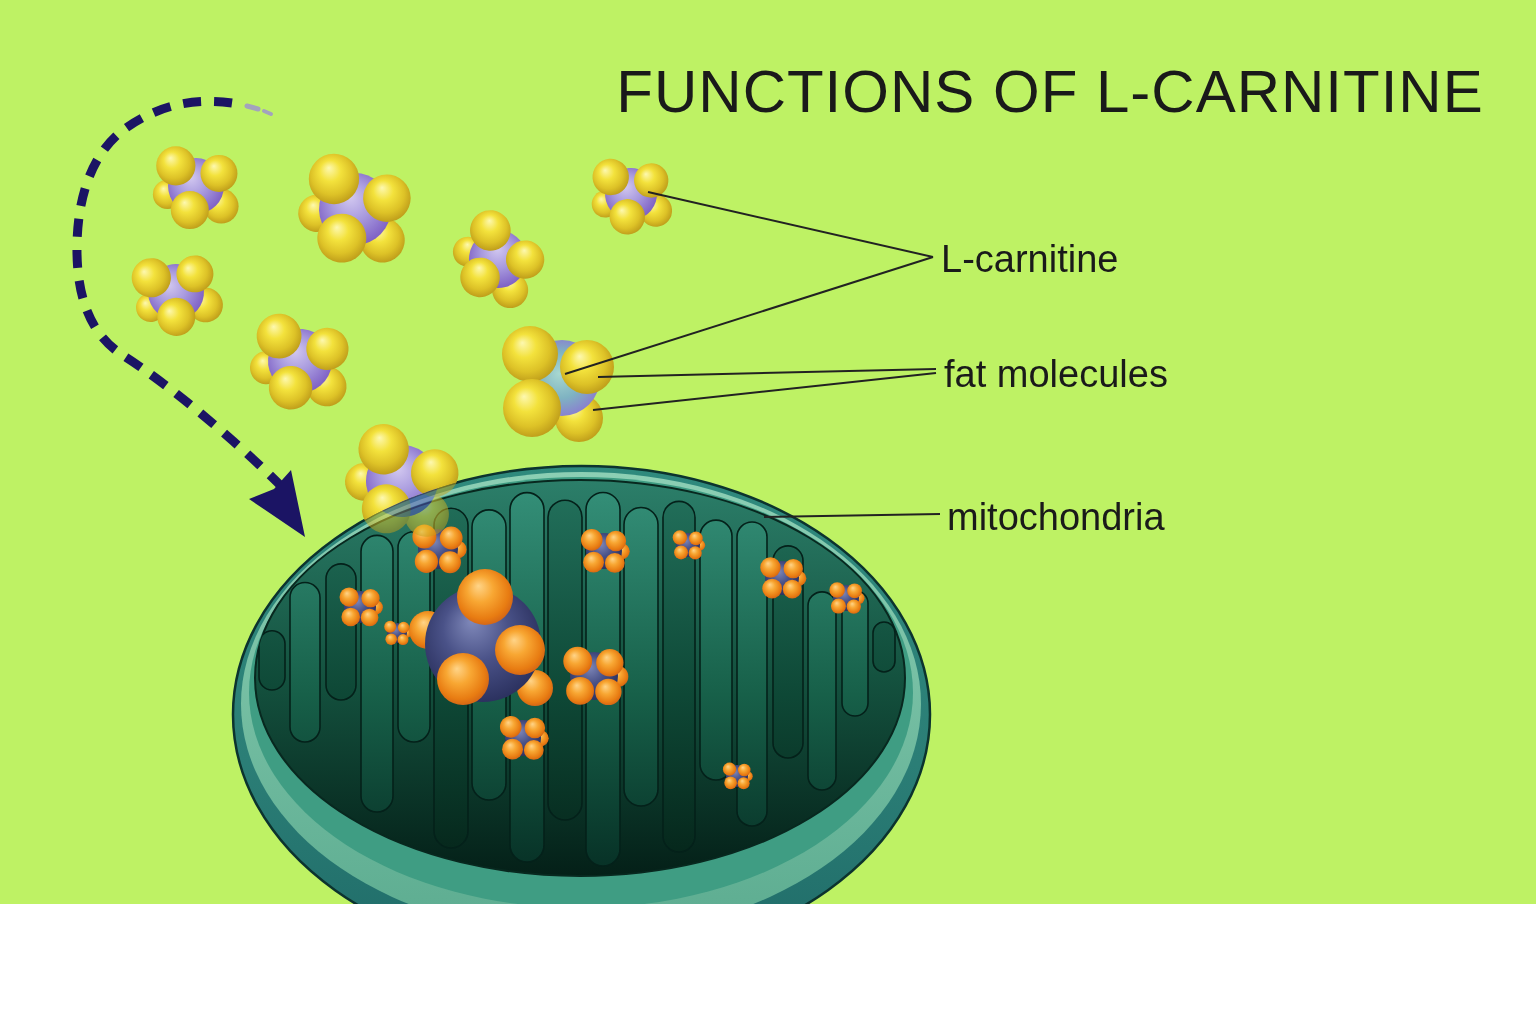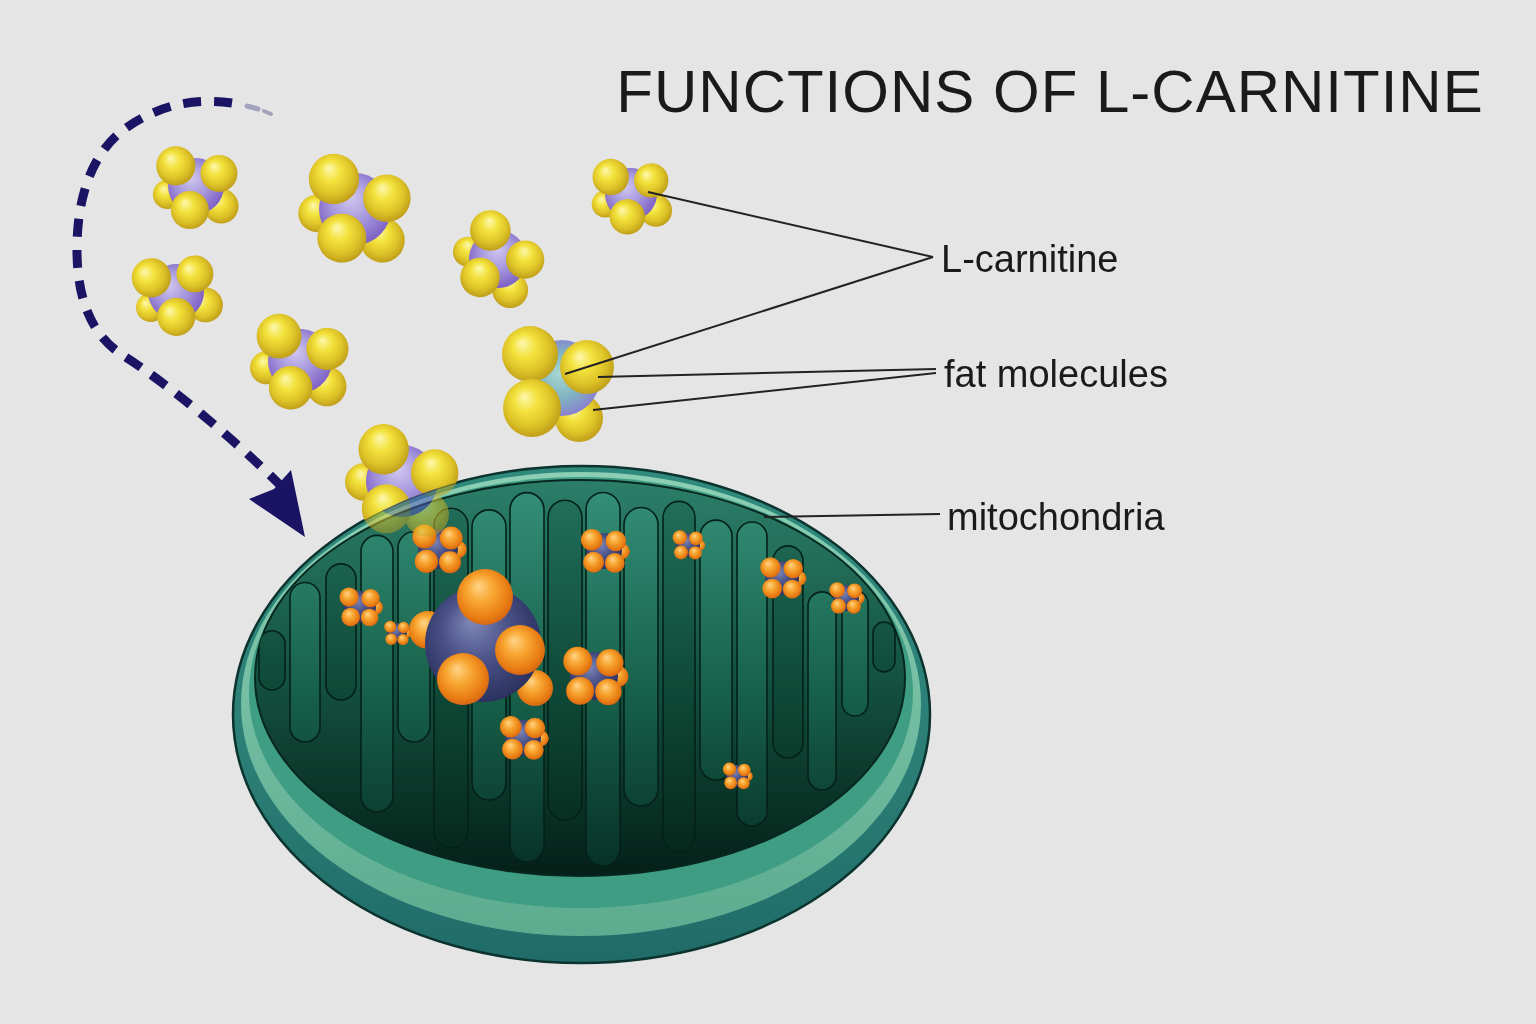--- a/index.html
+++ b/index.html
@@ -1,16 +1,16 @@
 <!DOCTYPE html>
 <html><head>
 <meta charset="utf-8">
 <style>
   html,body{margin:0;padding:0;background:#ffffff;}
-  #stage{position:relative;width:1536px;height:1024px;background:#e5e5e5;overflow:hidden;
+  #stage{position:relative;width:1536px;height:904px;background:#bef264;overflow:hidden;
          font-family:"Liberation Sans", sans-serif;}
   svg text{font-family:"Liberation Sans", sans-serif;}
   .title-text{font-size:60px;fill:#1a1a1a;letter-spacing:1px;}
   .label-text{font-size:38px;fill:#1a1a1a;}
 </style>
 </head>
 <body>
 
 <div id="stage">
 <svg id="scene" width="1536" height="1024" viewBox="0 0 1536 1024">

